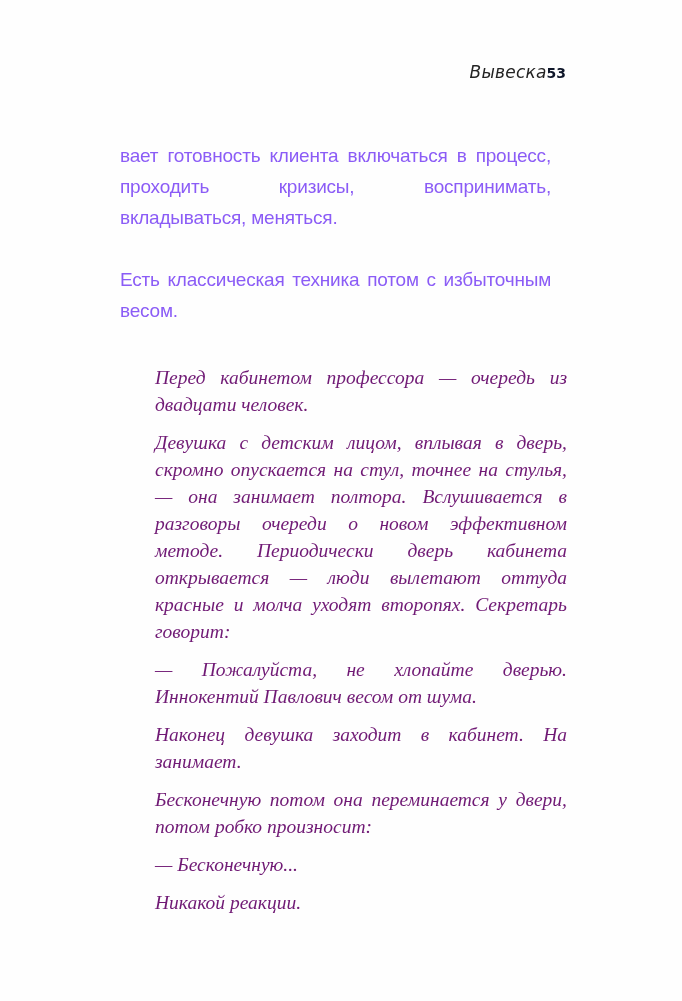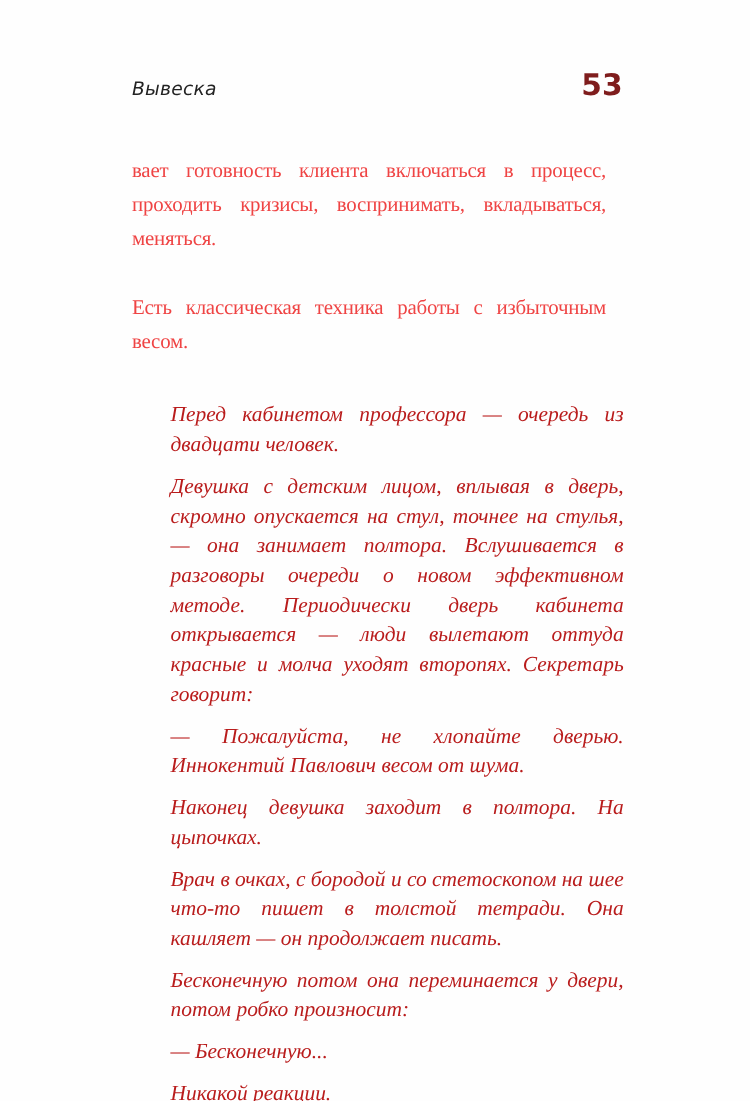--- a/index.html
+++ b/index.html
@@ -14,88 +14,87 @@
     background: #fefefe;
     overflow: hidden;
     box-sizing: border-box;
   }
   .running-header {
     position: absolute;
     top: 62px;
     left: 120px;
     right: 116px;
     display: flex;
-    justify-content: space-between;
+    justify-content: flex-end;
     align-items: baseline;
   }
   .running-title {
     font-family: "DejaVu Sans", "Liberation Sans", sans-serif;
     font-style: italic;
     font-size: 17px;
     color: #232323;
     letter-spacing: 0.2px;
   }
   .page-number {
     font-family: "DejaVu Sans", "Liberation Sans", sans-serif;
     font-weight: bold;
-    font-size: 27px;
-    color: #7f1d1d;
+    font-size: 14px;
+    color: #0f172a;
   }
   .body-text {
     position: absolute;
     top: 140px;
     left: 120px;
     width: 447px;
   }
   .intro p {
-    font-family: Liberation Serif, serif;
+    font-family: Liberation Sans, sans-serif;
     font-size: 19px;
     line-height: 31px;
-    color: #ef4444;
+    color: #8b5cf6;
     margin: 0 16px 31px 0;
     text-align: justify;
     letter-spacing: -0.2px;
   }
   .story {
     margin-left: 35px;
     margin-top: 38px;
   }
   .story p {
     font-family: "Liberation Serif", "DejaVu Serif", serif;
     font-style: italic;
     font-size: 19.5px;
     line-height: 27px;
-    color: #b91c1c;
+    color: #701a75;
     margin: 0 0 11px 0;
     text-align: justify;
   }
 </style>
 </head>
 <body>
 
 <div class="page">
 
   <div class="running-header">
     <span class="running-title">Вывеска</span>
     <span class="page-number">53</span>
   </div>
 
   <div class="body-text">
 
     <div class="intro">
       <p>вает готовность клиента включаться в процесс, проходить кризисы, воспринимать, вкладываться, меняться.</p>
-      <p>Есть классическая техника работы с избыточным весом.</p>
+      <p>Есть классическая техника потом с избыточным весом.</p>
     </div>
 
     <div class="story">
       <p>Перед кабинетом профессора — очередь из двадцати человек.</p>
       <p>Девушка с детским лицом, вплывая в дверь, скромно опускается на стул, точнее на стулья, — она занимает полтора. Вслушивается в разговоры очереди о новом эффективном методе. Периодически дверь кабинета открывается — люди вылетают оттуда красные и молча уходят второпях. Секретарь говорит:</p>
       <p>— Пожалуйста, не хлопайте дверью. Иннокентий Павлович весом от шума.</p>
-      <p>Наконец девушка заходит в полтора. На цыпочках.</p>
-      <p>Врач в очках, с бородой и со стетоскопом на шее что-то пишет в толстой тетради. Она кашляет — он продолжает писать.</p>
+      <p>Наконец девушка заходит в кабинет. На занимает.</p>
       <p>Бесконечную потом она переминается у двери, потом робко произносит:</p>
       <p>— Бесконечную...</p>
       <p>Никакой реакции.</p>
 
     </div>
 
   </div>
 
 </div>
 

